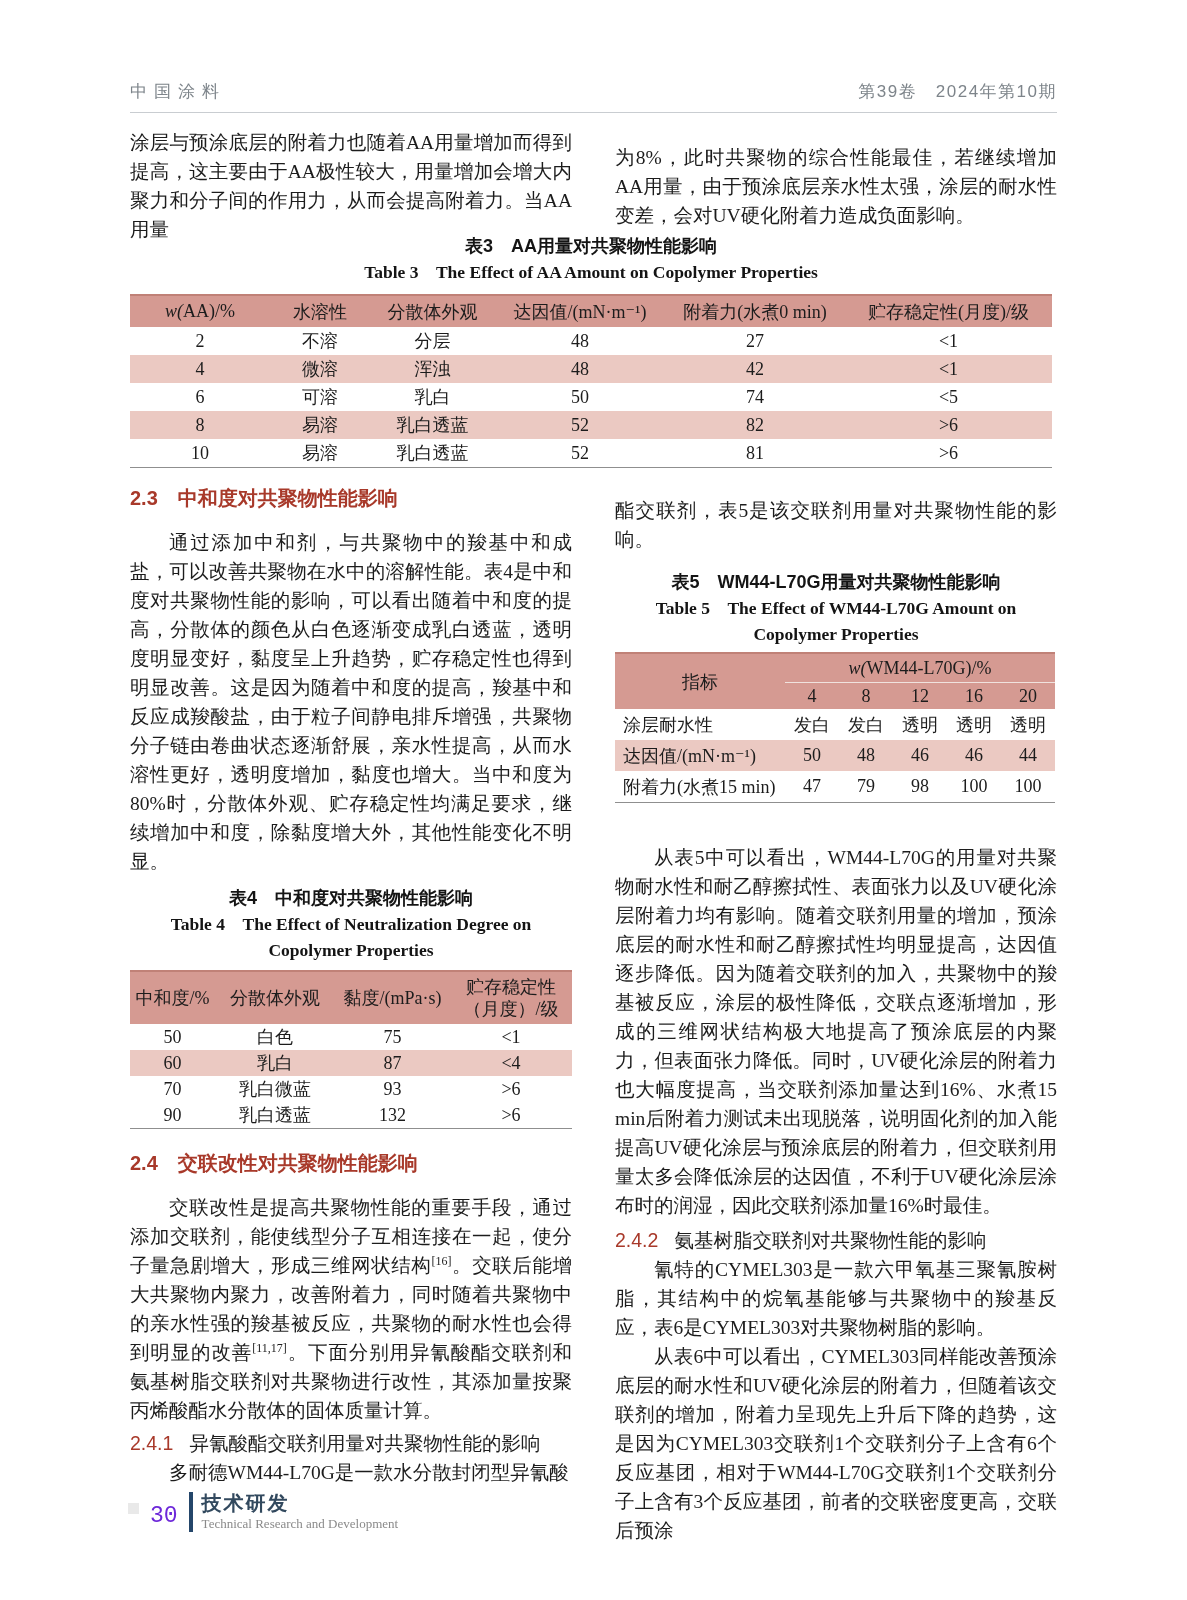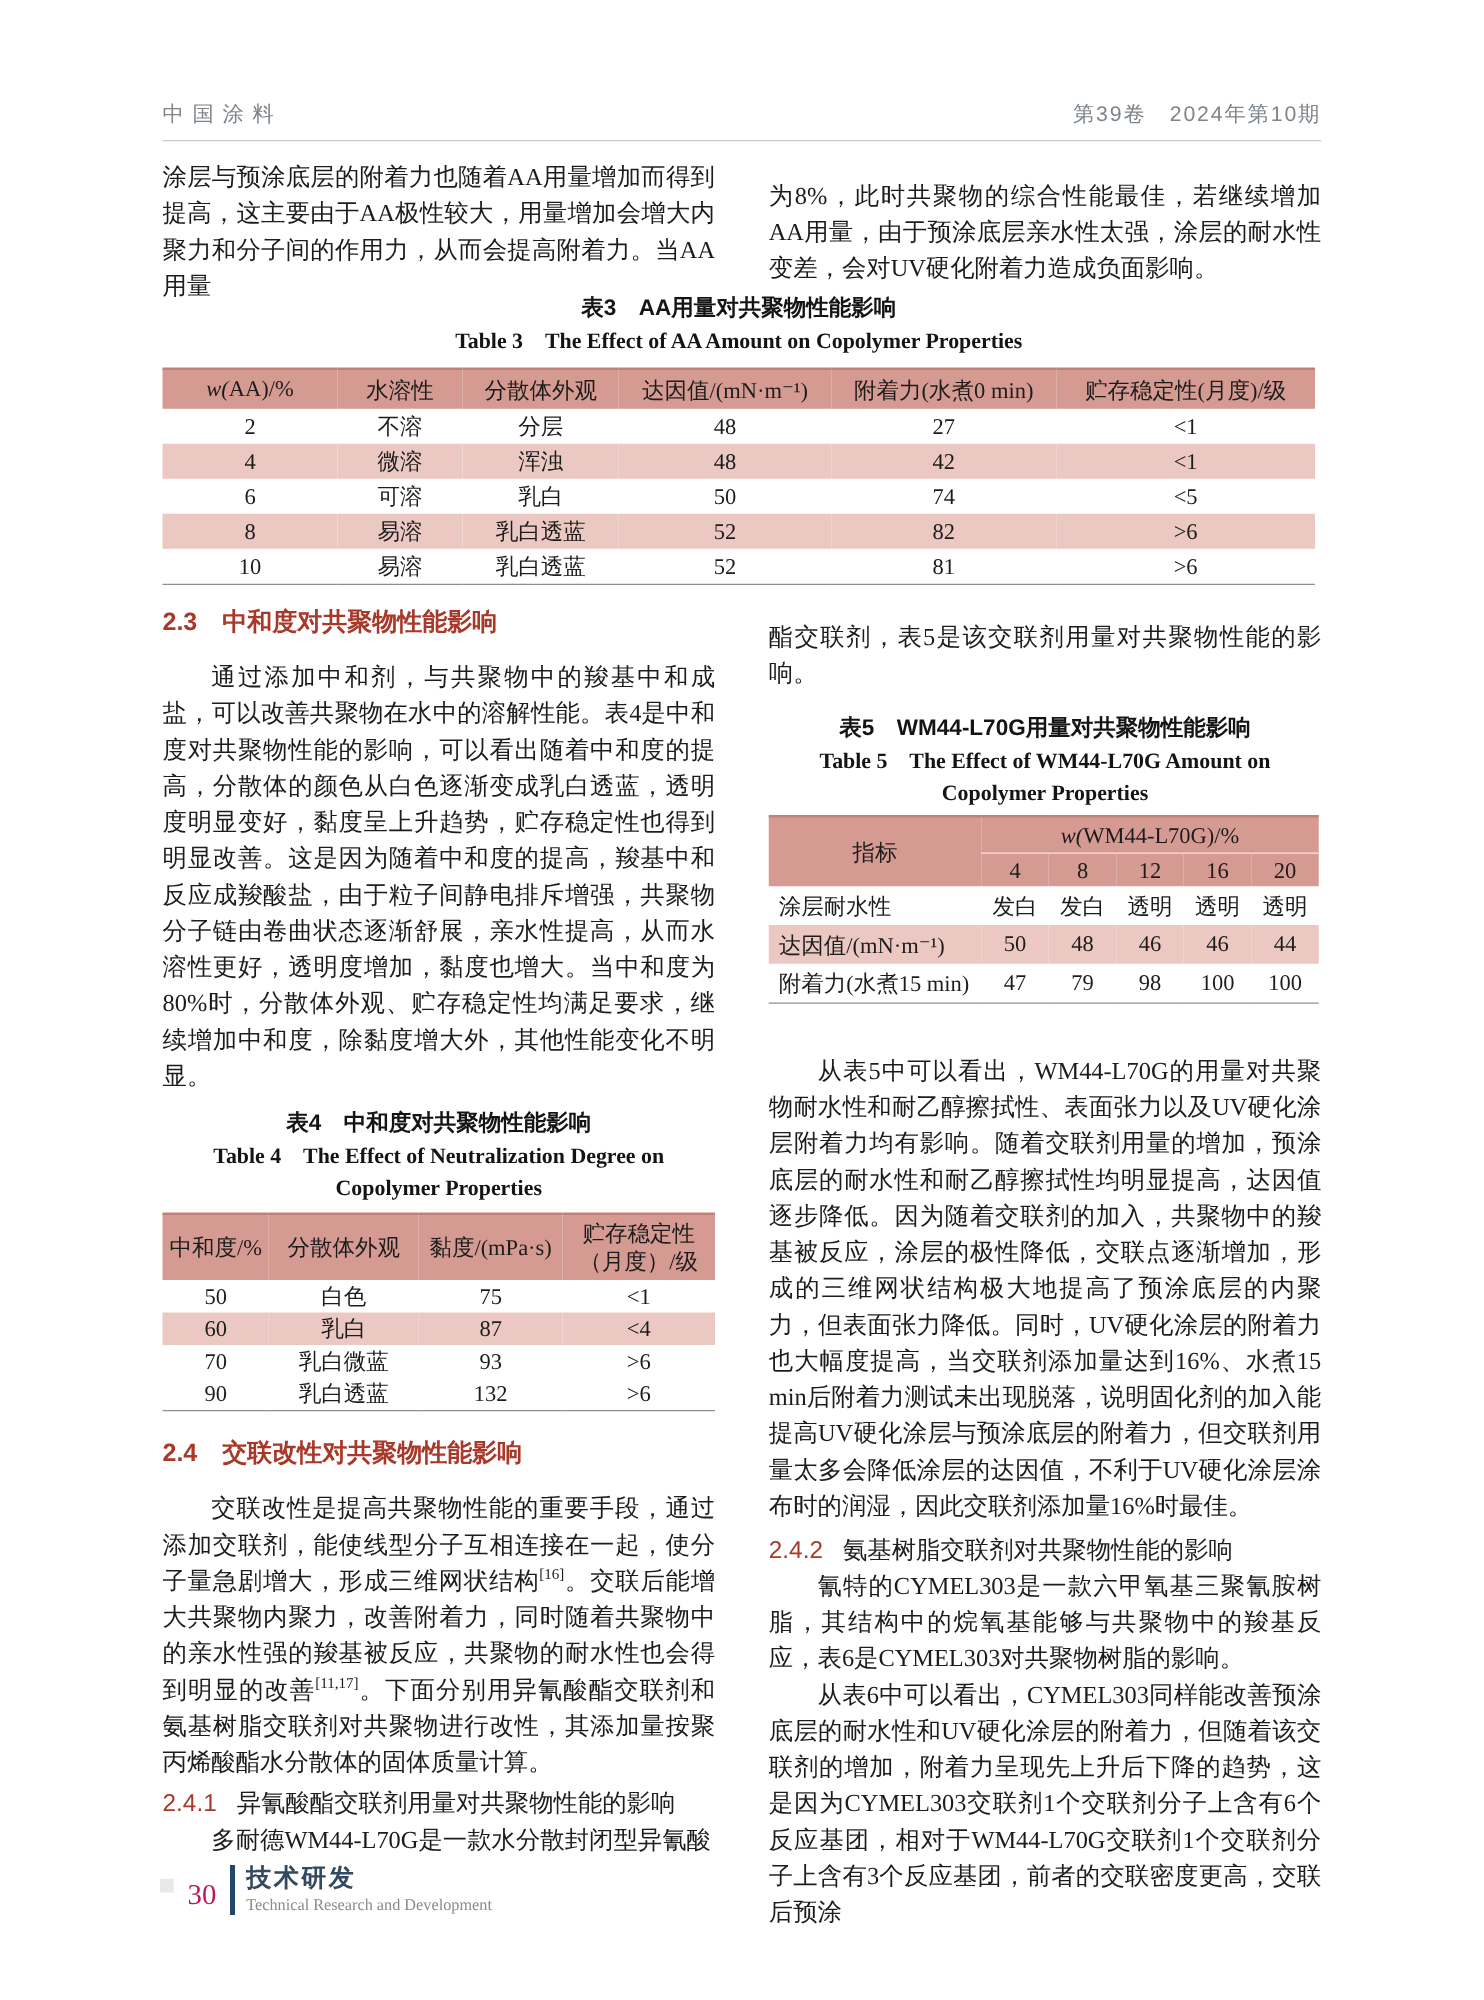--- a/index.html
+++ b/index.html
@@ -61,22 +61,22 @@
   .t5 tr.h1 td{height:28px;}
   .t5 tr.h2 td{height:26px;}
   .t5 td.spanhead{border-bottom:1px solid #f0e2de;}
   .t5 tr td{height:31px;}
   .t5 tr.alt td{background:#ebc9c2;}
   .t5 td.rowlabel{text-align:left;padding-left:8px;}
 
   
   .fsquare{position:absolute;left:128px;top:1503px;width:11px;height:11px;background:#e9e9e9;}
   .pfooter{position:absolute;left:150px;top:1492px;display:flex;align-items:center;}
-  .fnum{font-size:23px;color:#be185d;margin-right:11px;margin-top:8px;
-        font-family:Liberation Serif, serif;}
+  .fnum{font-size:23px;color:#6d28d9;margin-right:11px;margin-top:8px;
+        font-family:Liberation Mono, monospace;}
   .fbar{width:4px;height:40px;background:#24466a;margin-right:9px;}
   .flabels .cn{font-family:"Liberation Sans","DejaVu Sans",sans-serif;font-weight:bold;
                font-size:20px;color:#32495e;letter-spacing:2px;line-height:22px;}
   .flabels .en{font-size:13px;color:#8a8a8a;line-height:16px;margin-top:2px;}
 </style>
 </head>
 <body>
 
 <div class="page">
 

